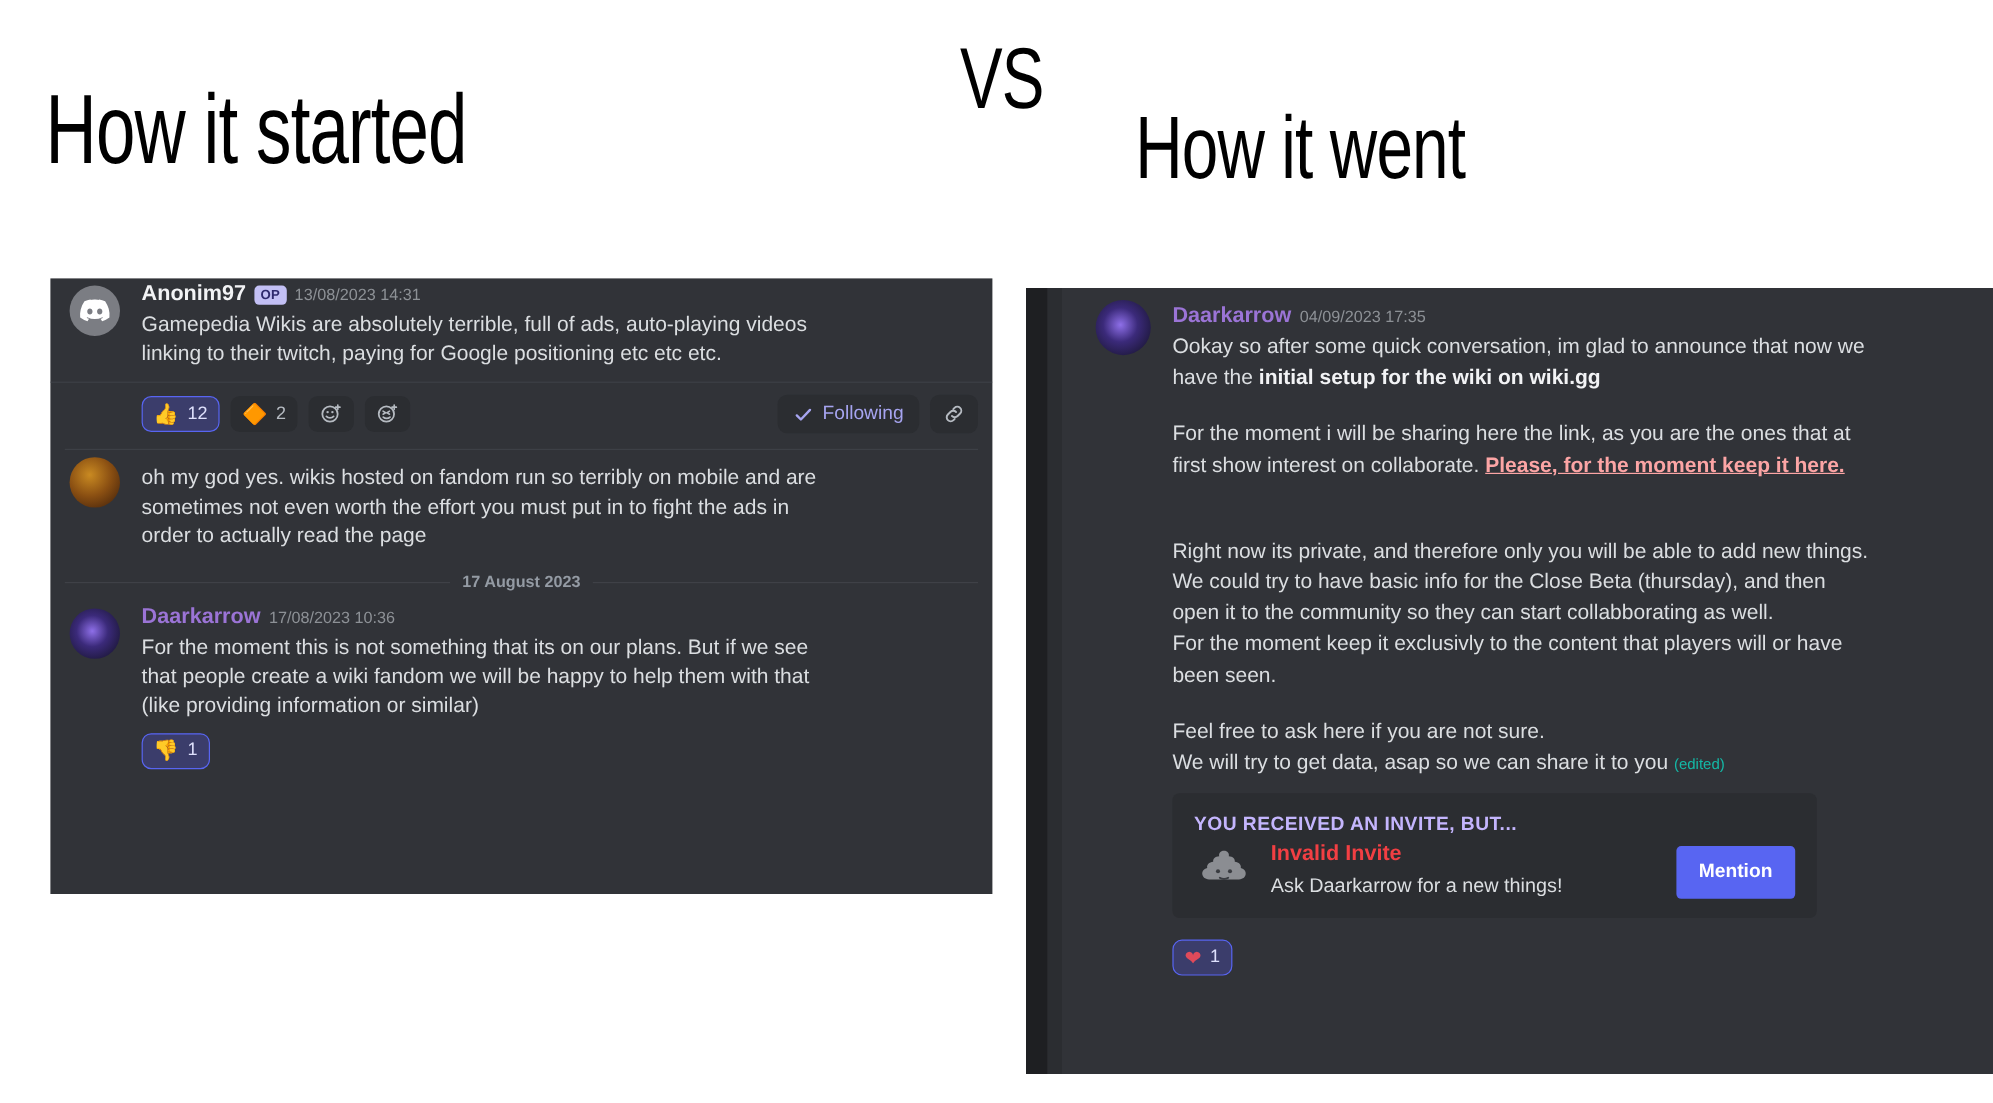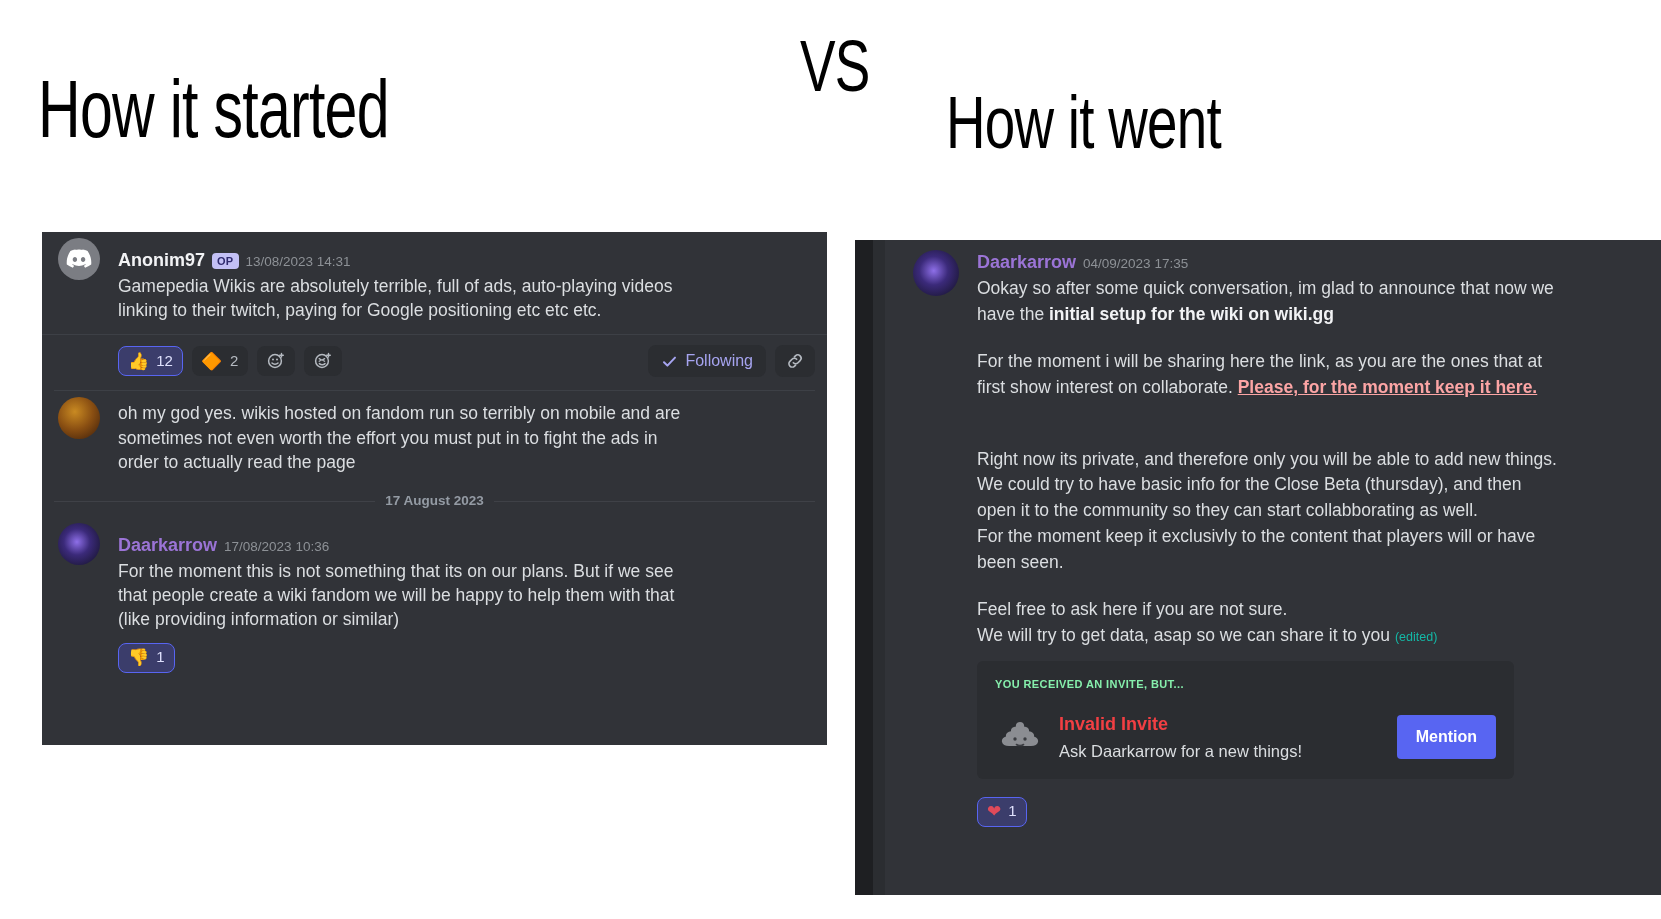--- a/index.html
+++ b/index.html
@@ -27,21 +27,21 @@
 
   
   .discord { background: #313338; color: #dbdee1; font-size: 17px; line-height: 1.38; }
 
   
   #left-panel {
     position: absolute; left: 42px; top: 232px;
     width: 785px; height: 513px;
     background: #313338; overflow: hidden;
   }
-  .msg { position: relative; padding: 16px 12px 4px 76px; }
+  .msg { position: relative; padding: 0 12px 4px 76px; }
   .avatar {
     position: absolute; left: 16px; top: 6px;
     width: 42px; height: 42px; border-radius: 50%;
     overflow: hidden; display:block;
   }
   .av-discord { background:#7b7d83; }
   .av-discord svg { position:absolute; left:8px; top:11px; }
   .av-beta { background: radial-gradient(circle at 40% 35%, #c98a22 0%, #8a4f12 48%, #3a1c0a 100%); }
   .av-dark { background: radial-gradient(circle at 45% 45%, #8e6fe8 0%, #3b2a7a 40%, #10101e 100%); }
 
@@ -104,24 +104,24 @@
   .rbody b { color:#f2f3f5; font-weight:700; }
   .rbody .ul { font-weight:700; text-decoration: underline; color:#fca5a5; }
   .edited { color:#14b8a6; font-size:12.5px;text-align:center; }
   .blank { height: 22px; }
 
   .embed {
     margin: 12px 0 0 0; width: 537px;
     background:#2b2d31; border-radius:6px; padding: 16px 18px 16px 18px;
   }
   .embed-title {
-    color:#86efac; font-size:11px; font-weight:700;
-    letter-spacing:.4px; text-transform:uppercase; margin-bottom: 20px;
-  }
-  .embed-row { display:flex; align-items:center; gap:14px; }
+    color:#c4b5fd; font-size:16px; font-weight:700;
+    letter-spacing:.4px; text-transform:uppercase; 
+  }
+  .embed-row { display:flex; align-items:flex-end; gap:14px; }
   .embed-ico { width:50px; height:50px; display:flex; align-items:center; justify-content:center; }
   .embed-txt { flex:1; }
   .inv-title { color:#f23f43; font-size:18px; font-weight:600; margin-bottom:3px; }
   .inv-sub { color:#dbdee1; font-size:16.5px; }
   .mention-btn {
     background:#5865f2; color:#fff; font-size:16px; font-weight:600;
     border:none; border-radius:4px; padding: 13px 19px; cursor:pointer;
     font-family:"Liberation Sans", sans-serif;
   }
   .heart-row { padding: 12px 0 0 92px; }

